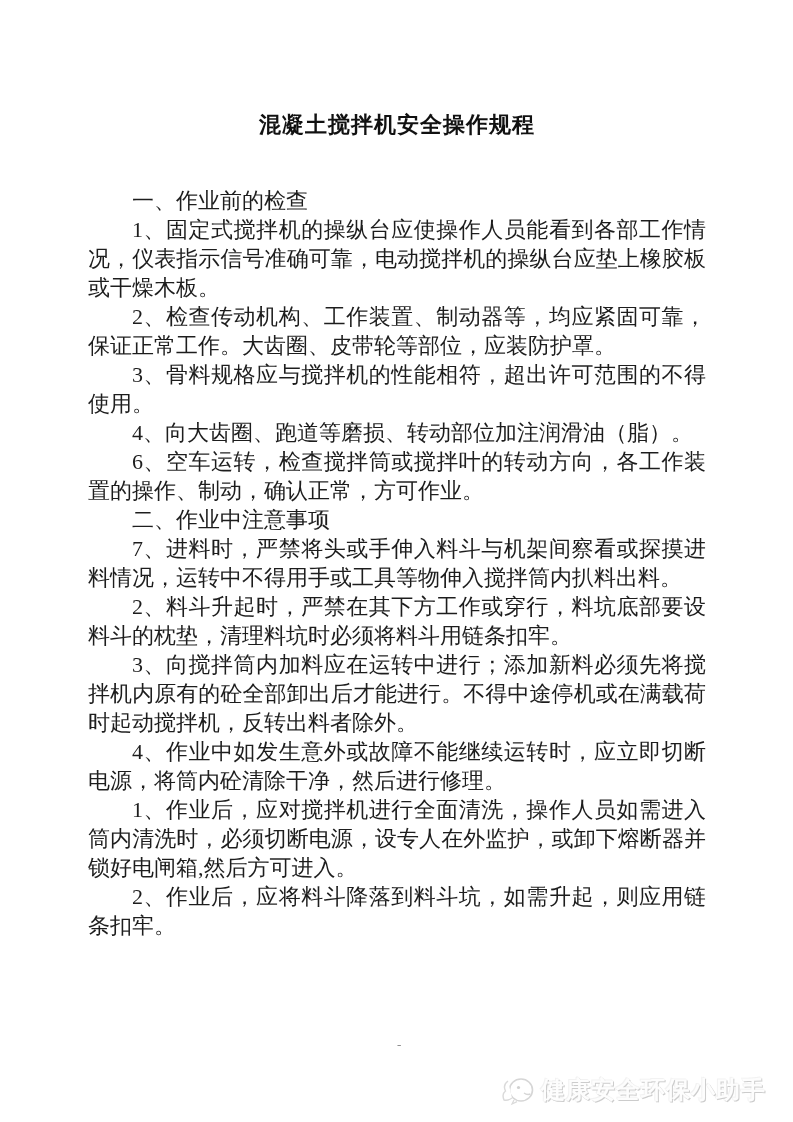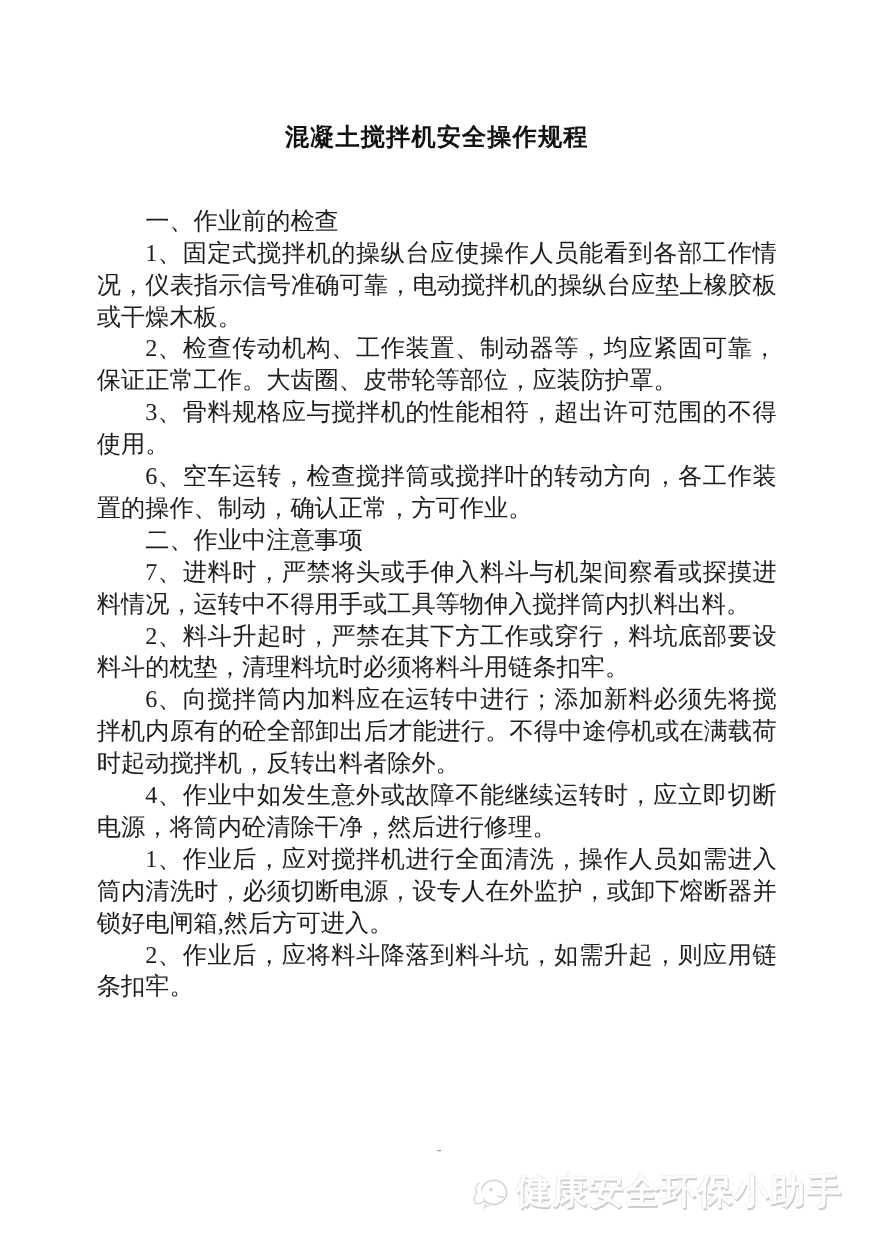--- a/index.html
+++ b/index.html
@@ -57,21 +57,21 @@
     gap: 5px;
   }
   .watermark-logo {
     width: 36px;
     height: 32px;
     flex: 0 0 auto;
   }
   .watermark-text {
     font-family: "Liberation Sans", "DejaVu Sans", sans-serif;
     font-weight: bold;
-    font-size: 32px;
+    font-size: 24px;
     letter-spacing: 1px;
     color: #fdfdfd;
     text-shadow:
       1px 1px 0 #cccccc,
       -1px -1px 0 #f2f2f2,
       0 0 1px #dddddd;
     white-space: nowrap;
   }
 </style>
 </head>
@@ -80,26 +80,27 @@
 <div class="page">
 
   <div class="doc">
 
     <h1 class="doc-title">混凝土搅拌机安全操作规程</h1>
 
     <p class="para">一、作业前的检查</p>
     <p class="para">1、固定式搅拌机的操纵台应使操作人员能看到各部工作情况，仪表指示信号准确可靠，电动搅拌机的操纵台应垫上橡胶板或干燥木板。</p>
     <p class="para">2、检查传动机构、工作装置、制动器等，均应紧固可靠，保证正常工作。大齿圈、皮带轮等部位，应装防护罩。</p>
     <p class="para">3、骨料规格应与搅拌机的性能相符，超出许可范围的不得使用。</p>
+    <p class="para">4、向大齿圈、跑道等磨损、转动部位加注润滑油（脂）。</p>
     <p class="para">6、空车运转，检查搅拌筒或搅拌叶的转动方向，各工作装置的操作、制动，确认正常，方可作业。</p>
 
     <p class="para">二、作业中注意事项</p>
     <p class="para">7、进料时，严禁将头或手伸入料斗与机架间察看或探摸进料情况，运转中不得用手或工具等物伸入搅拌筒内扒料出料。</p>
     <p class="para">2、料斗升起时，严禁在其下方工作或穿行，料坑底部要设料斗的枕垫，清理料坑时必须将料斗用链条扣牢。</p>
-    <p class="para">6、向搅拌筒内加料应在运转中进行；添加新料必须先将搅拌机内原有的砼全部卸出后才能进行。不得中途停机或在满载荷时起动搅拌机，反转出料者除外。</p>
+    <p class="para">3、向搅拌筒内加料应在运转中进行；添加新料必须先将搅拌机内原有的砼全部卸出后才能进行。不得中途停机或在满载荷时起动搅拌机，反转出料者除外。</p>
     <p class="para">4、作业中如发生意外或故障不能继续运转时，应立即切断电源，将筒内砼清除干净，然后进行修理。</p>
 
     <p class="para">1、作业后，应对搅拌机进行全面清洗，操作人员如需进入筒内清洗时，必须切断电源，设专人在外监护，或卸下熔断器并锁好电闸箱,然后方可进入。</p>
     <p class="para">2、作业后，应将料斗降落到料斗坑，如需升起，则应用链条扣牢。</p>
 
   </div>
 
   <div class="page-mark">-</div>
 
   <div class="watermark">

